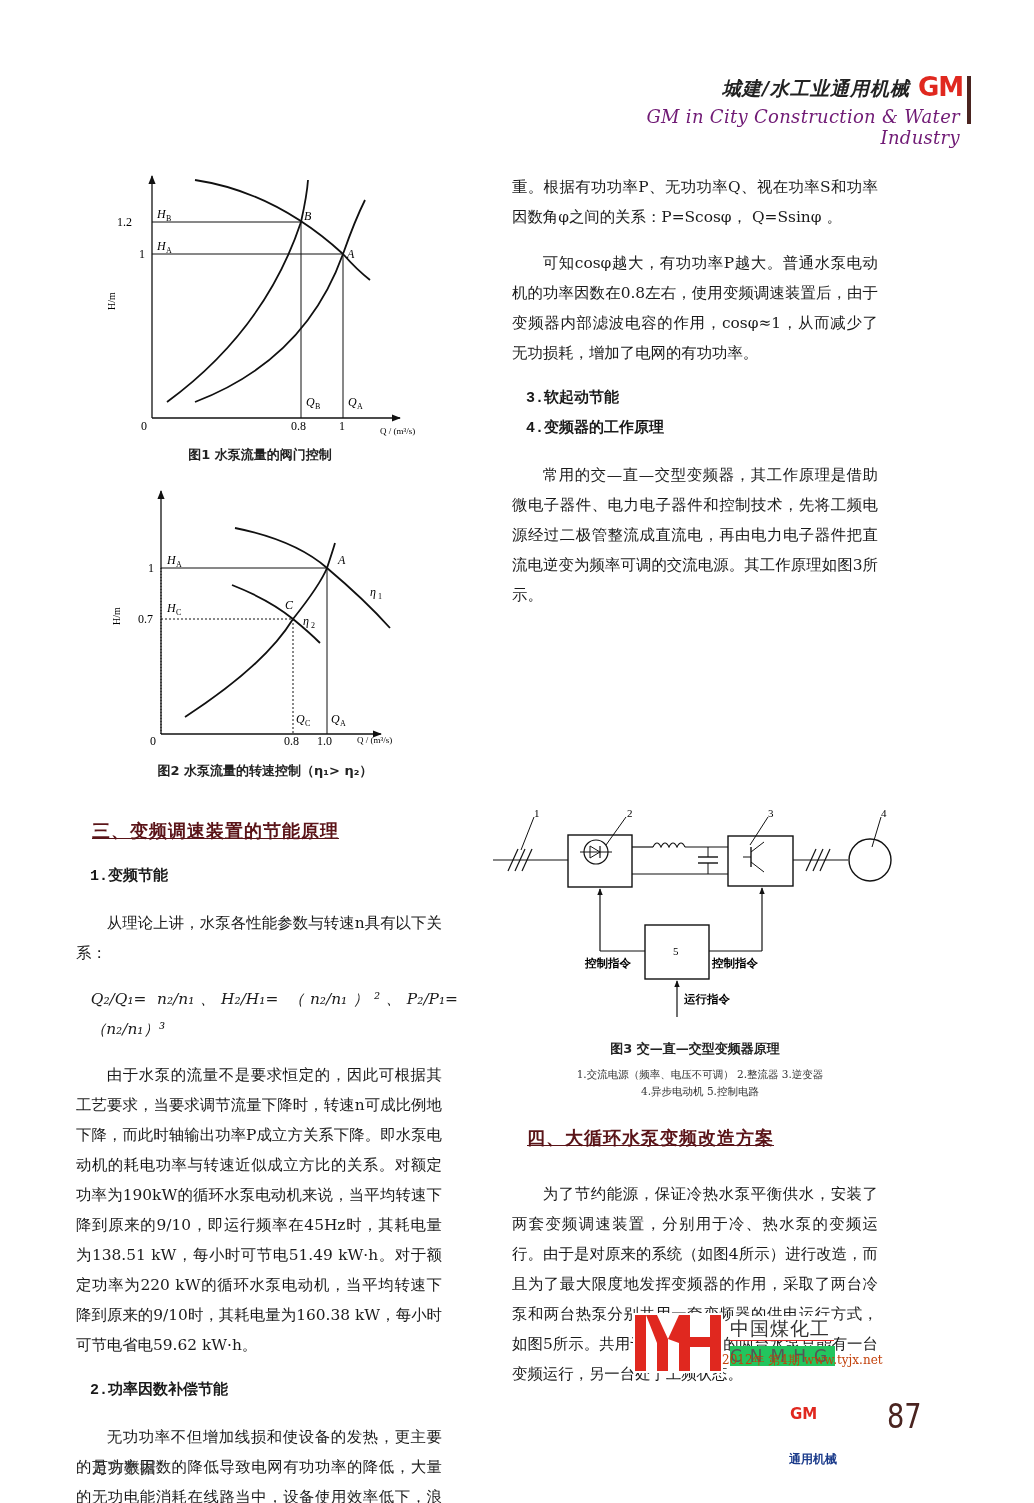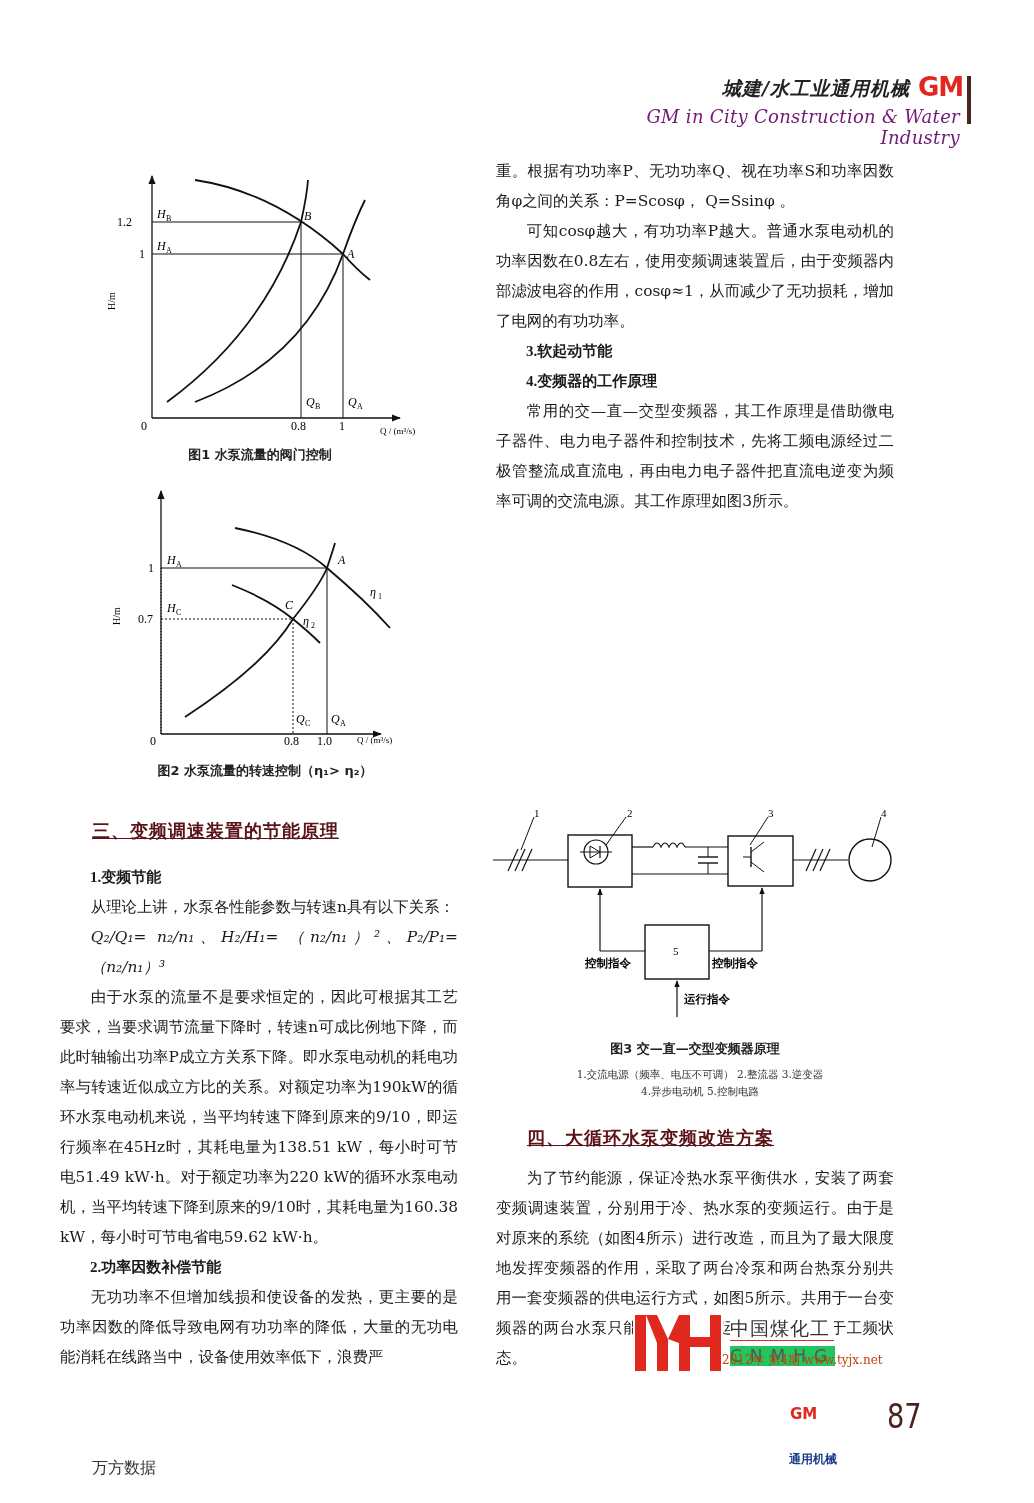--- a/index.html
+++ b/index.html
@@ -14,24 +14,24 @@
   .hdr-gm { left: 915px; top: 72px; font-family: "DejaVu Sans", "Liberation Sans", sans-serif; font-weight: bold; font-size: 26px; color: #e0281f; letter-spacing: -1px; }
   .hdr-en { left: 640px; top: 106px; width: 320px; text-align: right; font-size: 18px; font-style: italic; color: #701a75; letter-spacing: 0.3px; }
   .hdr-bar { left: 967px; top: 76px; width: 4px; height: 48px; background: #4a2420; }
 
   
   svg text { font-family: "Liberation Serif", "DejaVu Serif", serif; }
   .fig-caption { font-family: "DejaVu Sans", "Liberation Sans", sans-serif; font-weight: bold; font-size: 13px; color: #222; text-align: center; }
 
   
   .col { width: 398px; font-size: 15.4px; line-height: 30px; text-align: justify; }
-  .col p { margin: 0; text-indent: 2em; }
+  .col p { margin: 16px; text-indent: 2em; }
   .col p.noind { text-indent: 0; }
   .sec-h { font-family: "DejaVu Sans", "Liberation Sans", sans-serif; font-weight: bold; font-size: 18px; color: #5a1418; letter-spacing: 1px; text-decoration: underline; }
-  .sub-h { font-family: Liberation Serif, serif; font-weight: bold; font-size: 15px; color: #1a1a1a; margin: 0; padding-left: 2em; line-height: 30px; }
+  .sub-h { font-family: Liberation Mono, monospace; font-weight: bold; font-size: 15px; color: #1a1a1a; margin: 0; padding-left: 2em; line-height: 30px; }
   .formula { font-style: italic; padding-left: 2em; }
 
   .legend-line { font-size: 10.5px; text-align: center; color: #333; line-height: 17px; }
 
   
   .ft-gm { left: 790px; top: 1405px; font-family: "DejaVu Sans", "Liberation Sans", sans-serif; font-weight: bold; font-size: 15px; color: #e0281f; }
   .ft-gm-cn { left: 815px; top: 1406px; font-family: "DejaVu Sans", "Liberation Sans", sans-serif; font-weight: bold; font-size: 12px; color: #1a3a8a; }
   .ft-page { left: 887px; top: 1396px; font-family: "DejaVu Sans", "Liberation Sans", sans-serif; font-size: 34px; color: #4a2420; transform: scaleX(0.8); transform-origin: left; }
   .ft-issue { left: 722px; top: 1352px; font-size: 12px; color: #c2410c; }
   .ft-source { left: 92px; top: 1458px; font-family: Liberation Sans, sans-serif; font-size: 16px; color: #333; }

